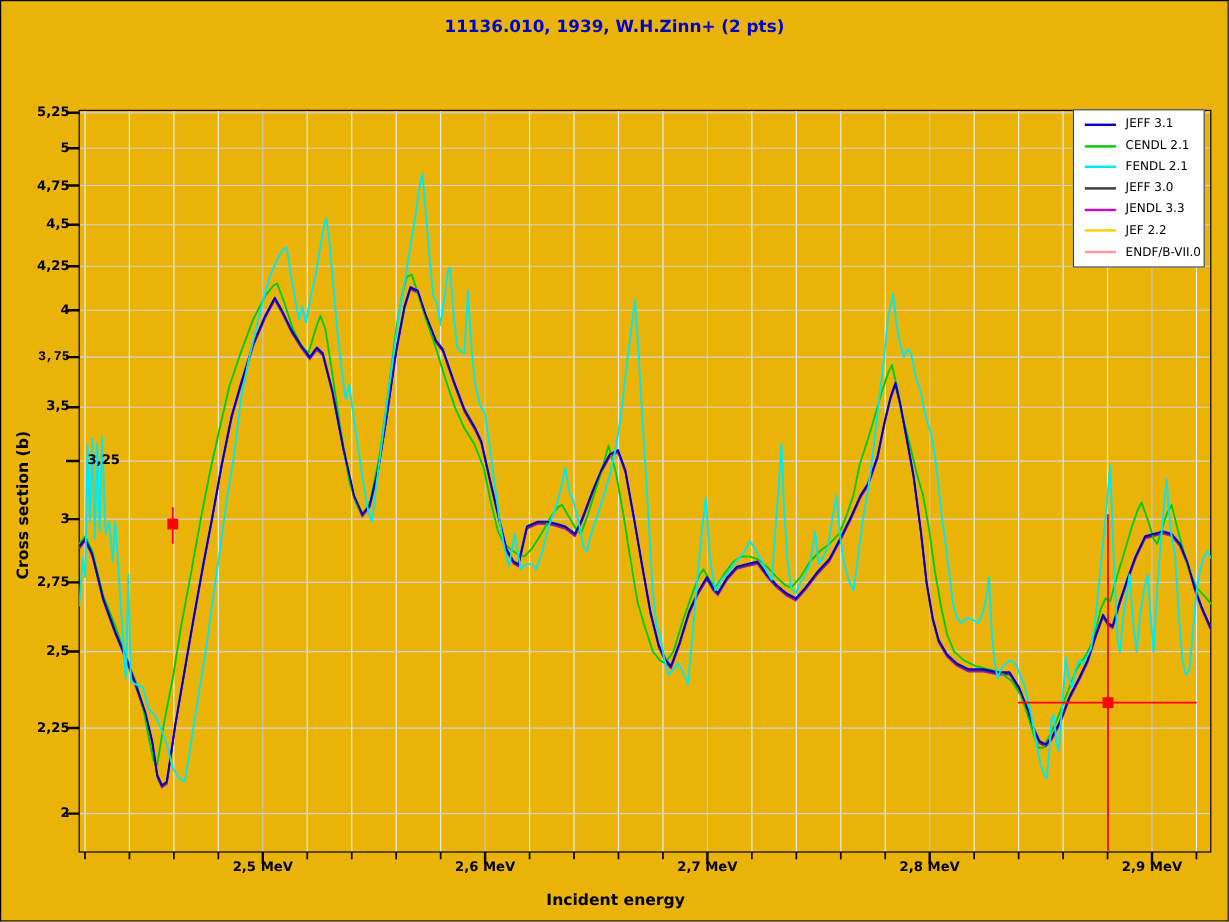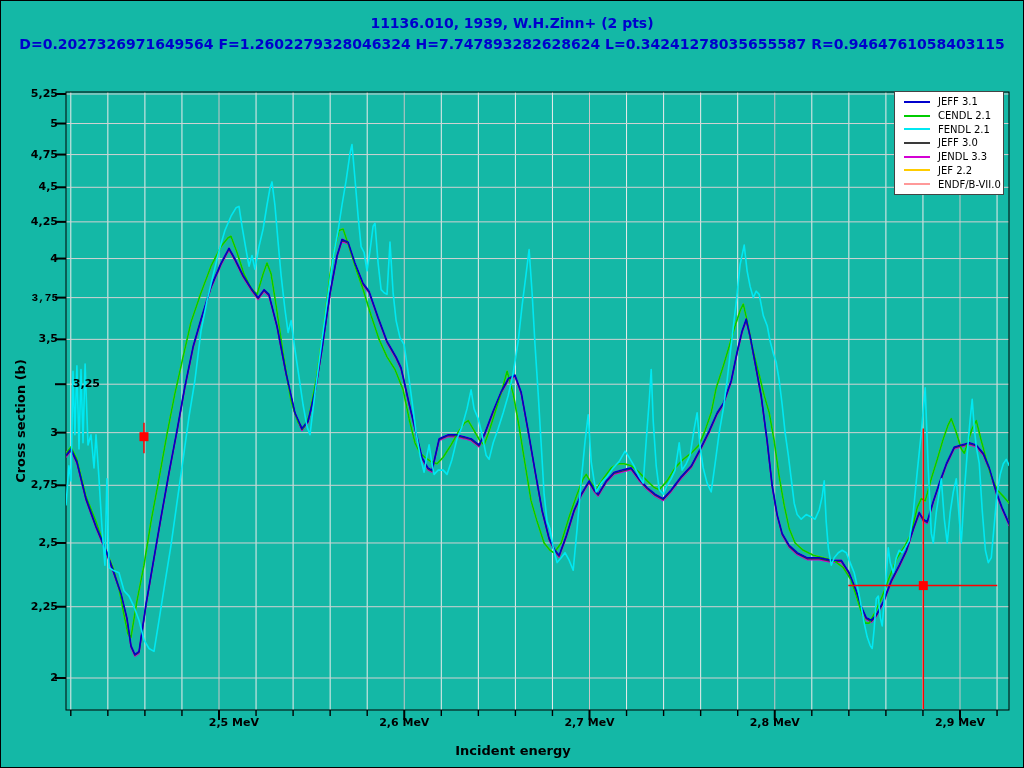--- a/index.html
+++ b/index.html
@@ -1,44 +1,43 @@
 <!DOCTYPE html>
 <html><head>
 <meta charset="utf-8">
 <style>
   html,body{margin:0;padding:0;background:#888;}
-  .screen{position:relative;width:1024px;height:768px;background:#14b8a6;
+  .screen{position:relative;width:1024px;height:768px;background:#eab308;
     border:1px solid #000;box-sizing:border-box;overflow:hidden;
     font-family:"DejaVu Sans","Liberation Sans",sans-serif;}
   .title-line{position:absolute;left:0;width:100%;text-align:center;
     color:#0000cc;font-weight:bold;font-size:14px;white-space:nowrap;}
   .t1{top:14px;}
   .t2{top:35px;}
   .t3{top:56px;}
   #plot-svg{position:absolute;left:0;top:0;}
   .axis-label{position:absolute;font-weight:bold;font-size:13px;color:#000;white-space:nowrap;}
   .ylab{left:19px;top:420px;transform:translate(-50%,-50%) rotate(-90deg);}
   .xlab{left:512px;top:742px;transform:translateX(-50%);}
   .tick-label{position:absolute;font-size:11px;font-weight:bold;color:#000;line-height:12px;}
   .ytick-label{width:57px;text-align:right;}
   .xtick-label{width:80px;text-align:center;}
-  .legend{position:absolute;left:893px;top:90px;width:110px;height:104px;
+  .legend{position:absolute;left:893px;top:90px;width:110px;height:132px;
     background:#fff;border:1px solid #444;box-sizing:border-box;
     display:flex;flex-direction:column;justify-content:space-around;
     padding:3px 0 3px 0;}
   .legend-row{display:flex;align-items:center;height:12px;}
   .legend-swatch{width:26px;height:2px;margin-left:9px;margin-right:8px;flex:none;}
   .legend-label{font-size:10px;color:#000;white-space:nowrap;}
 </style>
 </head>
 <body>
 
 <div class="screen">
   <div class="title-line t1">11136.010, 1939, W.H.Zinn+ (2 pts)</div>
-  <div class="title-line t2">D=0.2027326971649564 F=1.2602279328046324 H=7.747893282628624 L=0.34241278035655587 R=0.9464761058403115</div>
 
   <svg id="plot-svg" width="1024" height="768">
       <g>
         <line x1="69.79999999999987" y1="91" x2="69.79999999999987" y2="709" stroke="#ececec" stroke-width="1"></line>
         <line x1="106.8499999999999" y1="91" x2="106.8499999999999" y2="709" stroke="#ececec" stroke-width="1"></line>
         <line x1="143.89999999999992" y1="91" x2="143.89999999999992" y2="709" stroke="#ececec" stroke-width="1"></line>
         <line x1="180.94999999999996" y1="91" x2="180.94999999999996" y2="709" stroke="#ececec" stroke-width="1"></line>
         <line x1="218" y1="91" x2="218" y2="709" stroke="#c6c6c6" stroke-width="1"></line>
         <line x1="255.05000000000004" y1="91" x2="255.05000000000004" y2="709" stroke="#ececec" stroke-width="1"></line>
         <line x1="292.1000000000001" y1="91" x2="292.1000000000001" y2="709" stroke="#ececec" stroke-width="1"></line>
@@ -151,21 +150,21 @@
       <div class="tick-label ytick-label" style="left: 0px; top: 425.641px;">3</div>
       <div class="tick-label ytick-label" style="left: 0px; top: 377.204px; padding-left: 42px;">3,25</div>
       <div class="tick-label ytick-label" style="left: 0px; top: 332.359px;">3,5</div>
       <div class="tick-label ytick-label" style="left: 0px; top: 290.61px; font-family: Liberation Mono, monospace;">3,75</div>
       <div class="tick-label ytick-label" style="left: 0px; top: 251.555px;">4</div>
       <div class="tick-label ytick-label" style="left: 0px; top: 214.87px;">4,25</div>
       <div class="tick-label ytick-label" style="left: 0px; top: 180.281px;">4,5</div>
       <div class="tick-label ytick-label" style="left: 0px; top: 147.564px;">4,75</div>
       <div class="tick-label ytick-label" style="left: 0px; top: 116.524px;">5</div>
       <div class="tick-label ytick-label" style="left: 0px; top: 87px;">5,25</div>
-      <div class="tick-label xtick-label" style="left: 178px; top: 716px; text-align: right;">2,5 MeV</div>
+      <div class="tick-label xtick-label" style="left: 178px; top: 716px;">2,5 MeV</div>
       <div class="tick-label xtick-label" style="left: 363.25px; top: 716px;">2,6 MeV</div>
       <div class="tick-label xtick-label" style="left: 548.5px; top: 716px;">2,7 MeV</div>
       <div class="tick-label xtick-label" style="left: 733.75px; top: 716px;">2,8 MeV</div>
       <div class="tick-label xtick-label" style="left: 919px; top: 716px;">2,9 MeV</div>
     </div>
 
   <div class="axis-label ylab">Cross section (b)</div>
   <div class="axis-label xlab">Incident energy</div>
 
   <div class="legend" id="legend-box">

